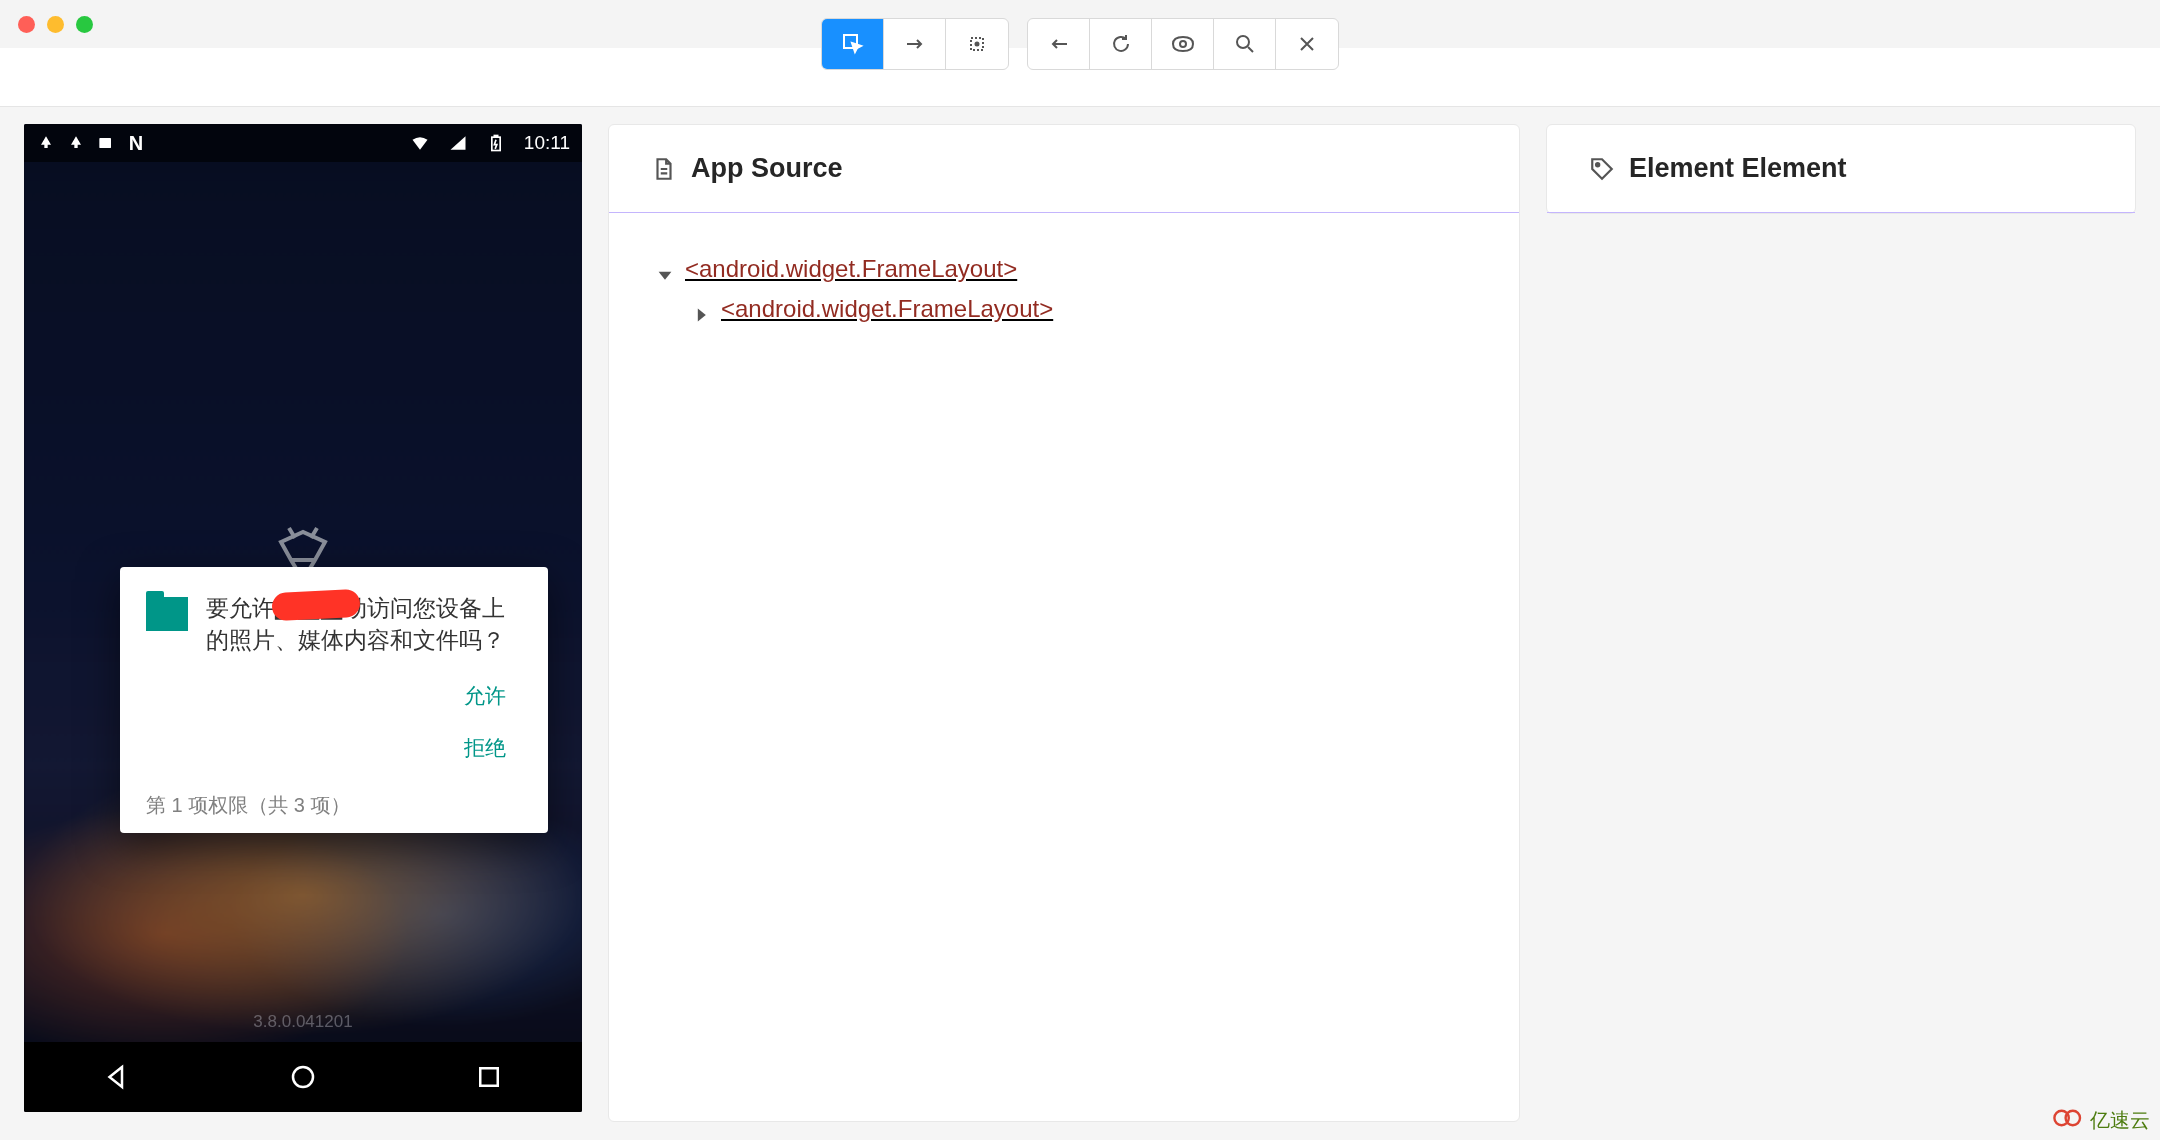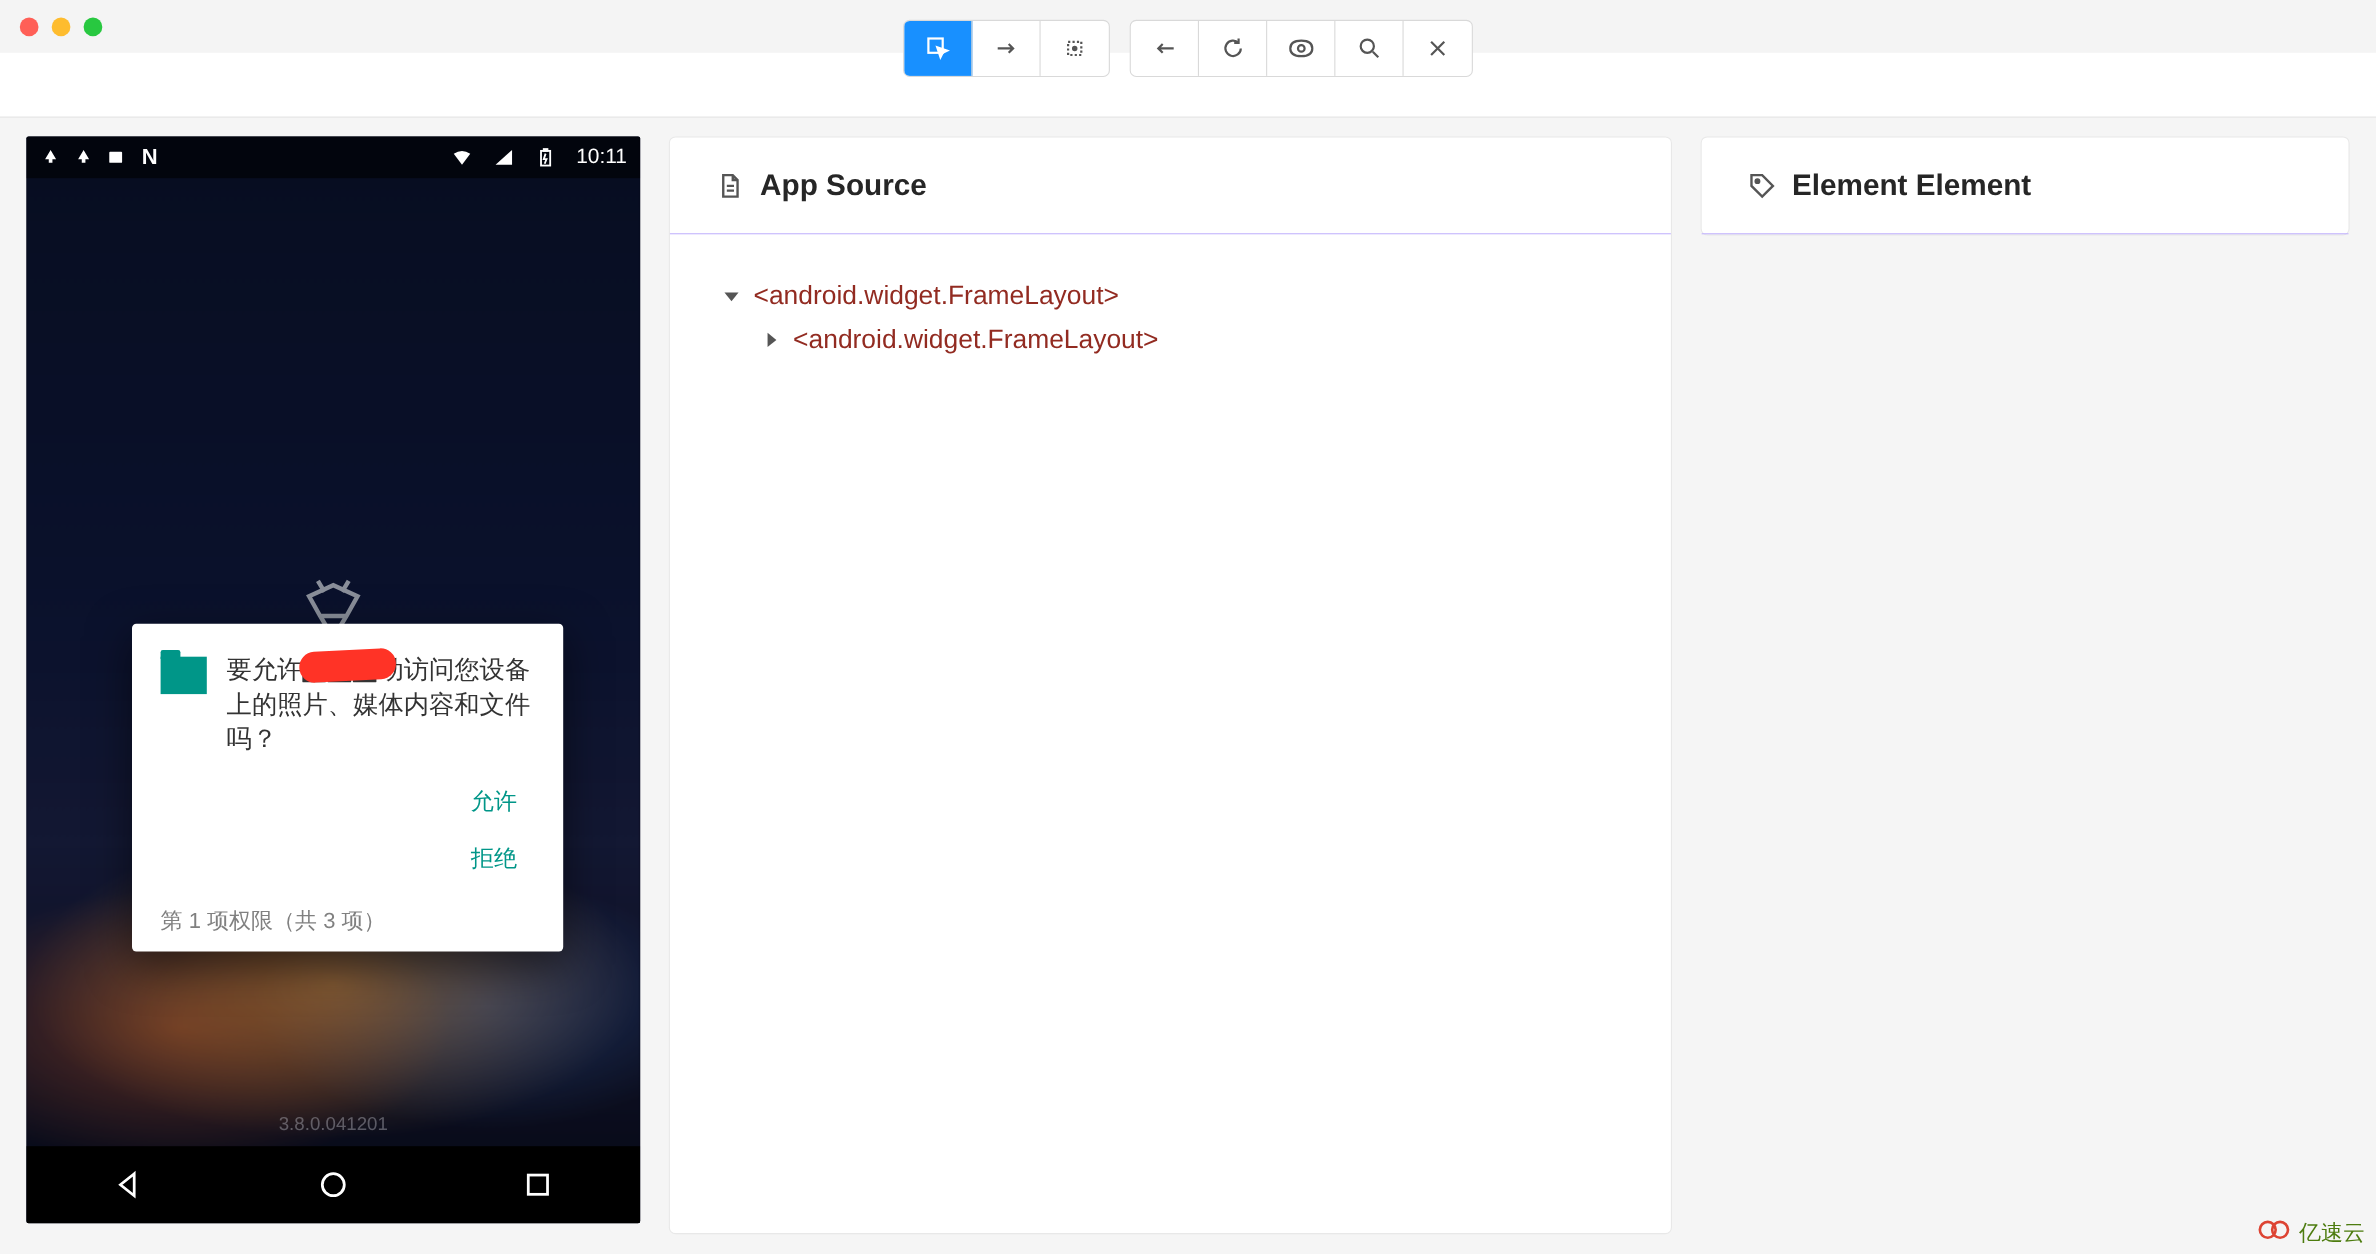--- a/index.html
+++ b/index.html
@@ -35,21 +35,21 @@
   filter: blur(1px);
 }
 .device-overlay { position:absolute; inset:0; background: rgba(0,0,10,0.25); }
 .status-bar { position: absolute; top: 0; left: 0; right: 0; height: 38px; background: rgba(0,0,0,0.6); display: flex; align-items: center; justify-content: space-between; padding: 0 12px; color: #fff; font-size: 19px; z-index: 3; }
 .status-left { display:flex; gap:10px; align-items:center; }
 .status-right { display:flex; gap:18px; align-items:center; }
 .status-icon { width:20px; height:20px; display:flex; align-items:center; justify-content:center; }
 .ant-logo { position:absolute; top:400px; left:50%; transform:translateX(-50%); z-index:2; }
 .ant-logo svg { width:64px; height:64px; stroke:#8a8f9a; fill:none; stroke-width:4; }
 
-.dialog { position: absolute; top: 443px; left: 96px; width: 392px; background: #fff; border-radius: 4px; box-shadow: 0 12px 40px rgba(0,0,0,0.5); z-index: 4; padding-top: 26px; }
+.dialog { position: absolute; top: 443px; left: 96px; width: 428px; background: #fff; border-radius: 4px; box-shadow: 0 12px 40px rgba(0,0,0,0.5); z-index: 4; padding-top: 26px; }
 .dialog-body { display:flex; padding: 0 26px 8px 26px; gap: 18px; }
 .dialog-icon { width:42px; height:34px; background:#009688; flex-shrink:0; margin-top:4px; position:relative; }
 .dialog-icon::before { content:""; position:absolute; top:-6px; left:0; width:18px; height:8px; background:#009688; border-radius:2px 2px 0 0; }
 .dialog-text { font-size: 23px; line-height: 1.38; color: #333; position:relative; }
 .redact { position:absolute; top:-2px; left:66px; width:88px; height:28px; background:#ff3326; border-radius:14px; transform:rotate(-3deg); }
 .dialog-actions { display:flex; flex-direction:column; align-items:flex-end; padding: 6px 34px 10px 0; }
 .dialog-btn { color:#009688; font-size:21px; padding: 12px 8px; cursor:pointer; }
 .dialog-footer { padding: 8px 0 14px 26px; color:#808080; font-size:20px; }
 
 .navbar { position:absolute; bottom:0; left:0; right:0; height:70px; background:#000; display:flex; align-items:center; justify-content:space-around; z-index:3; }
@@ -58,21 +58,21 @@
 
 
 .panel { background:#fff; border:1px solid #e8e8e8; border-radius:6px; display:flex; flex-direction:column; }
 .source-panel { flex:1; }
 .selected-panel { width:590px; }
 .panel-header { padding: 28px 42px; border-bottom:1px solid #c4b5fd; display:flex; align-items:center; gap:14px; }
 .panel-header svg { width:26px; height:26px; color:#555; }
 .panel-title { font-size:27px; font-weight:600; color:#262626; }
 .panel-body { padding: 36px 48px; }
 
-.tree-row { display:flex; align-items:center; gap:12px; padding:6px 0; cursor:pointer; }
+.tree-row { display:flex; align-items:flex-end; gap:12px; padding:6px 0; cursor:pointer;text-decoration:underline; }
 .tree-row.child { margin-left: 36px; }
 .tree-arrow { width:16px; height:16px; display:flex; align-items:center; justify-content:center; color:#555; }
 .tree-label { color:#922b21; font-size:24px; }
 
 .placeholder { font-size:24px; font-style:italic; color:#4a4a4a; padding: 30px 12px; }
 
 
 .watermark { position:absolute; bottom:6px; right:10px; display:flex; align-items:flex-start; gap:6px; color:#4d7c0f; font-size:20px; font-weight:500; z-index:50; }
 .watermark-icon { width:32px; height:22px; }
 </style>

